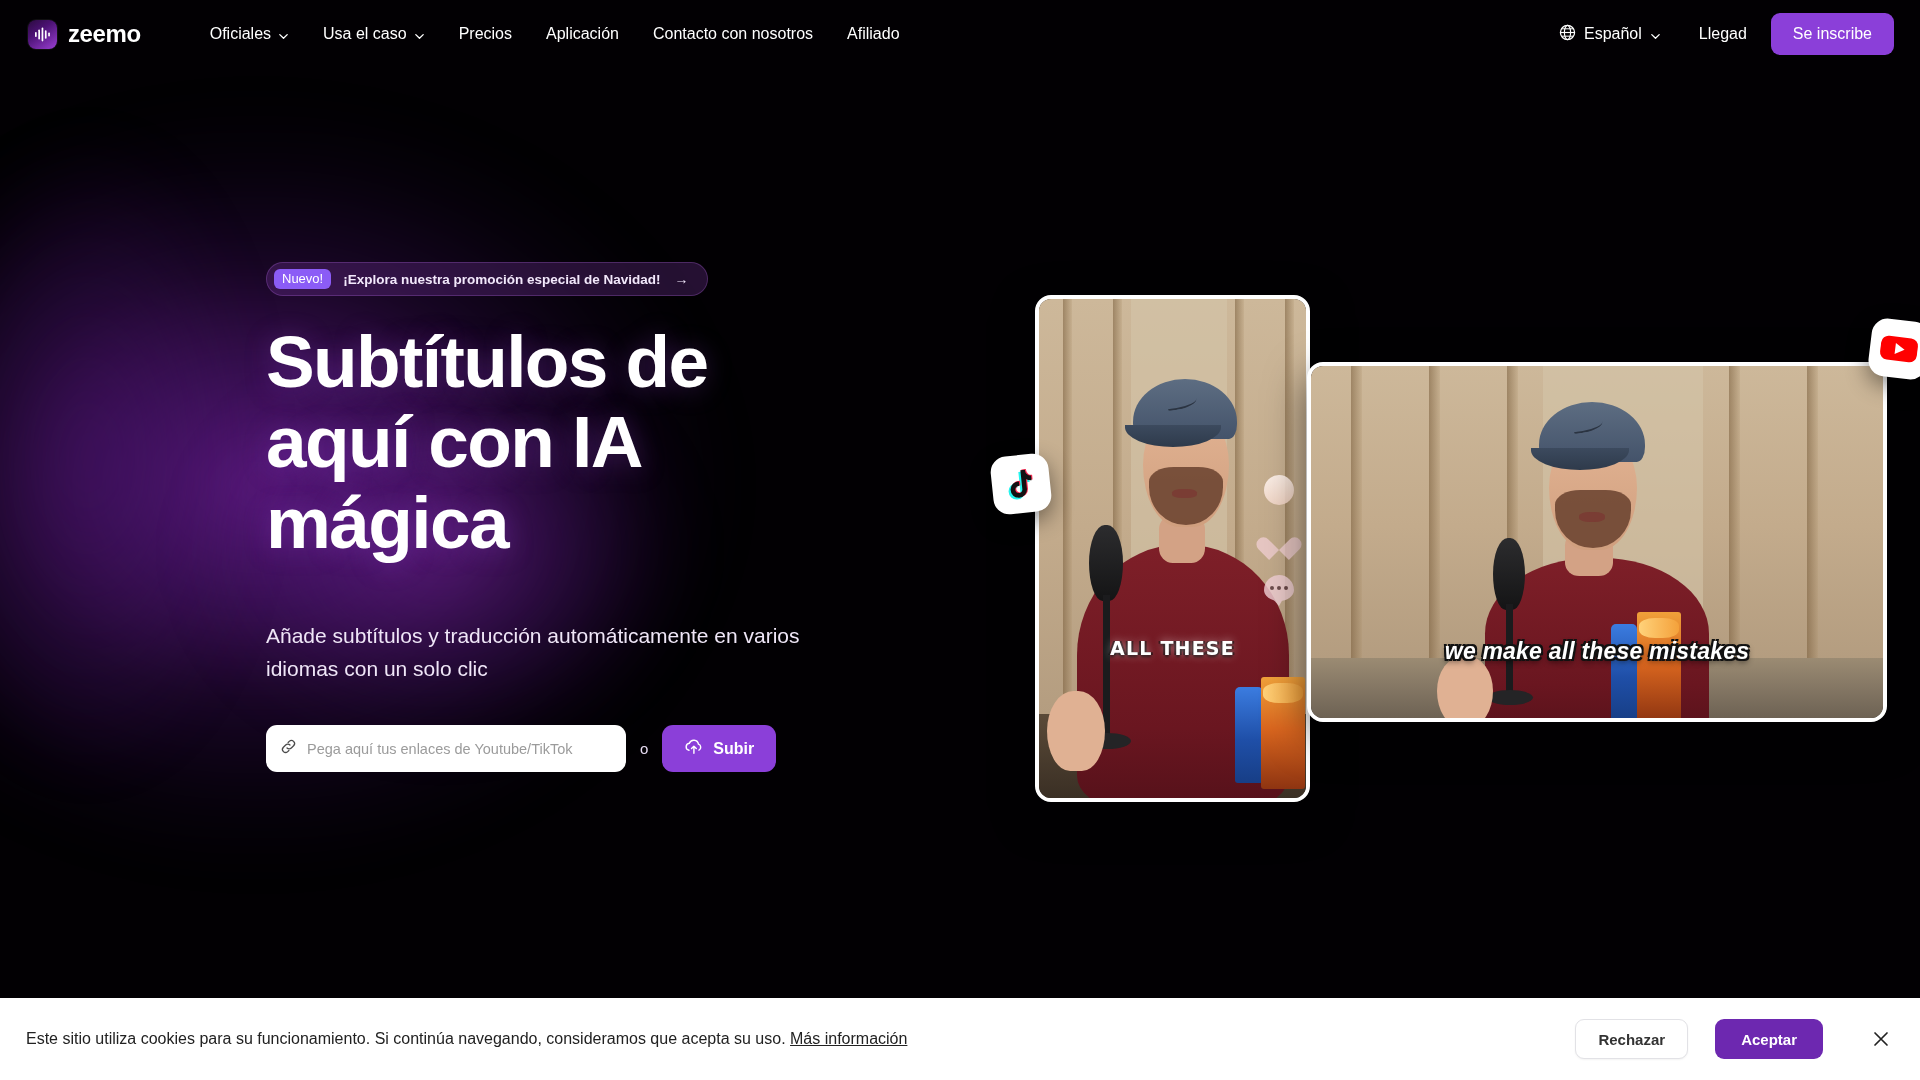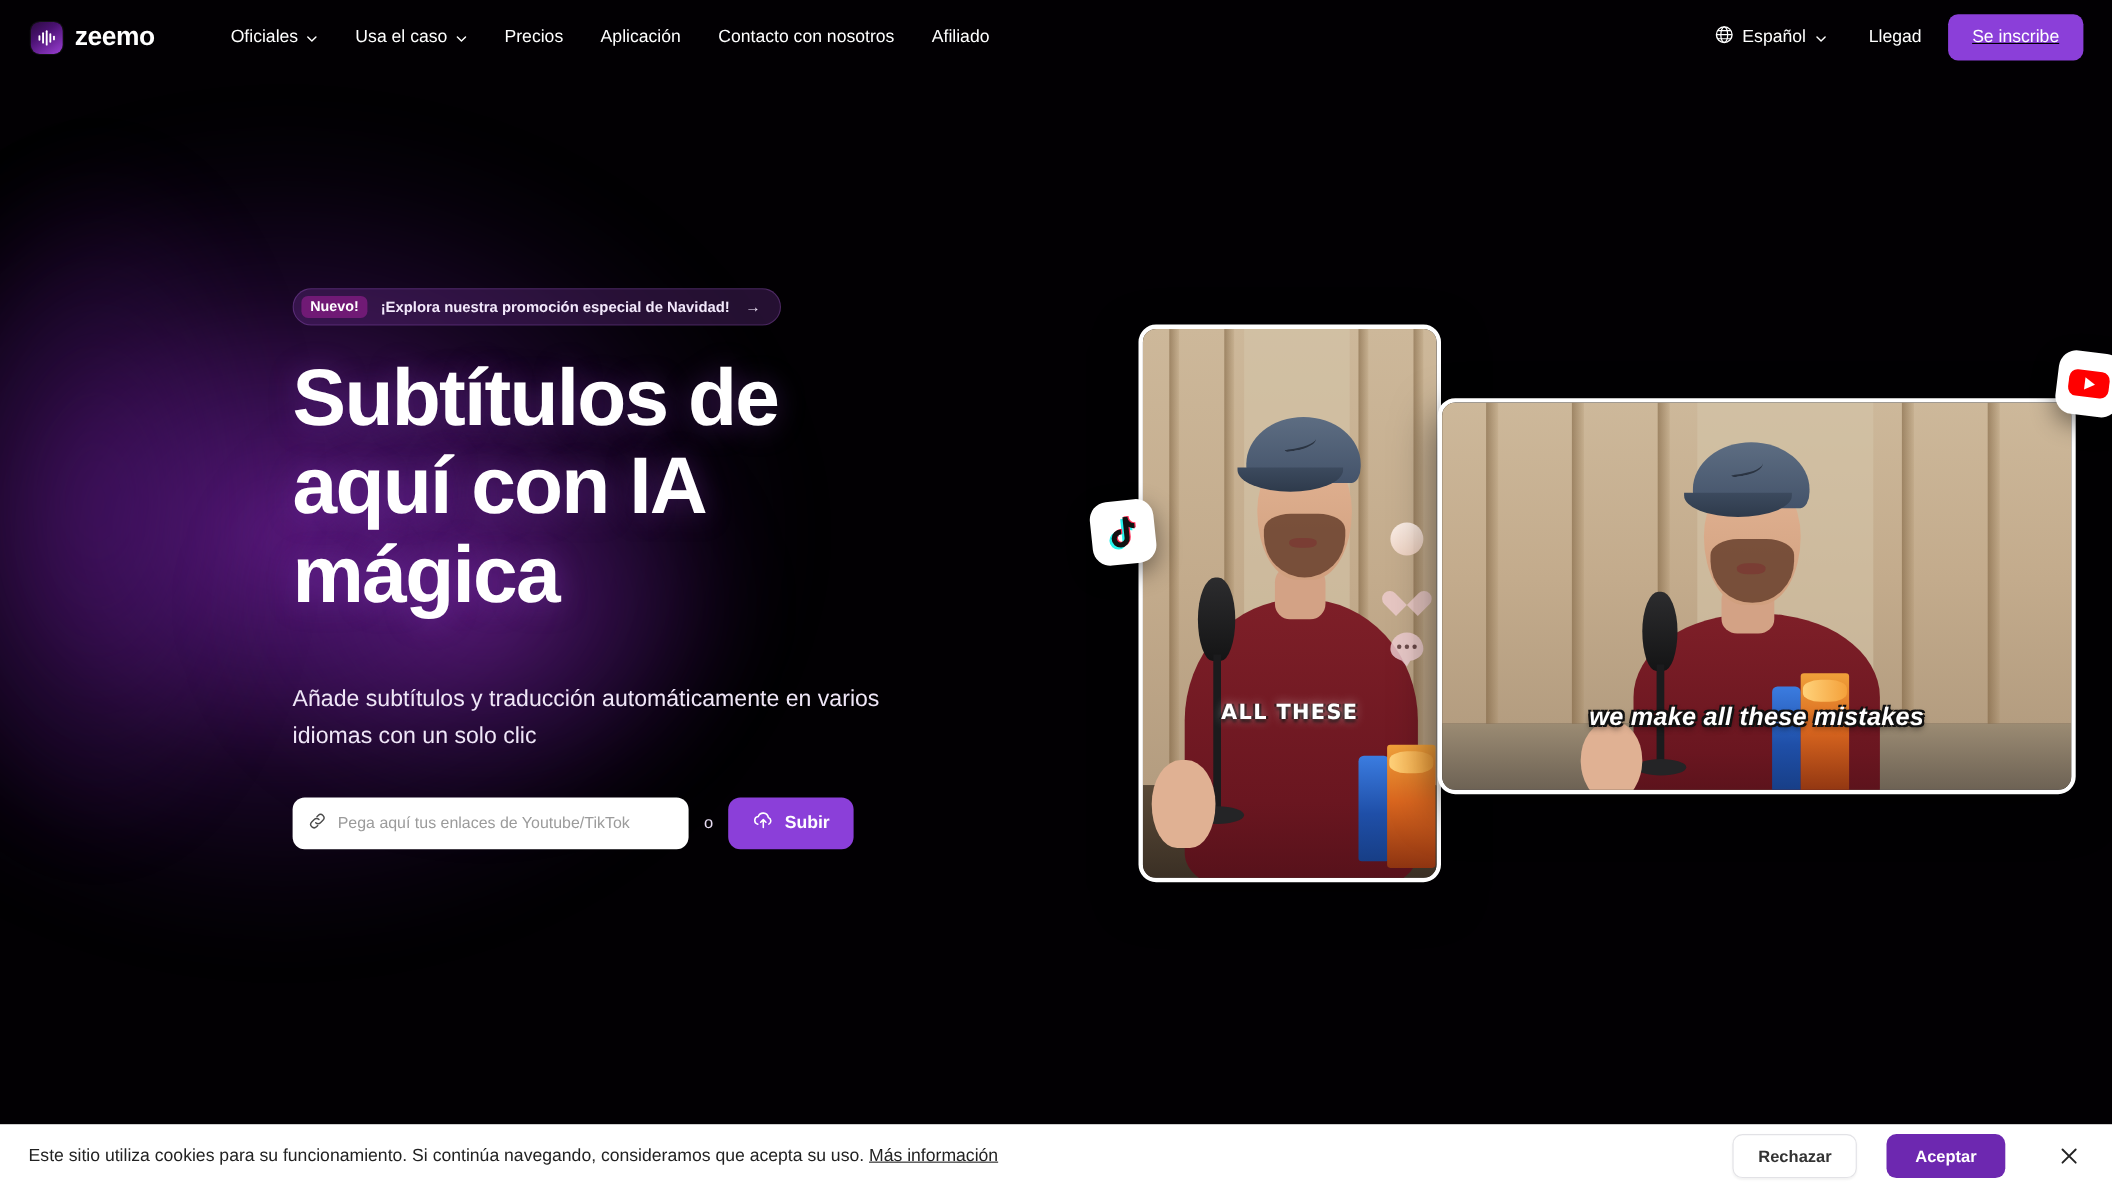--- a/index.html
+++ b/index.html
@@ -59,21 +59,21 @@
     color:#fff; font-size:24px; font-weight:700; letter-spacing:-0.4px;
   }
   .nav-links { display:flex; align-items:center; gap:0; }
   .nav-link {
     color:#ffffff; font-size:16px; font-weight:400;
     padding:0 17px; display:flex; align-items:center; gap:7px;
     white-space:nowrap; cursor:pointer; height:68px;
   }
   .chev { display:inline-block; width:11px; height:11px; position:relative; top:-1px; }
   .nav-right {
-    margin-left:auto; display:flex; align-items:center; gap:0; padding-right:26px;text-decoration:underline;
+    margin-left:auto; display:flex; align-items:center; gap:0; padding-right:26px;
   }
   .lang {
     display:flex; align-items:center; gap:8px; color:#fff; font-size:16px;
     padding:0 14px; cursor:pointer;
   }
   .nav-cta-text { color:#fff; font-size:16px; padding:0 24px; cursor:pointer; }
   .signup-btn {
     background:#8b3fd9; color:#fff; font-size:16px; font-weight:500;
     border:none; border-radius:9px; padding:0 22px; height:42px;
     cursor:pointer; white-space:nowrap;
@@ -81,21 +81,21 @@
 
   
   .hero-left { position:absolute; left:266px; top:262px; width:640px; z-index:20; }
   .promo {
     display:inline-flex; align-items:center; gap:12px;
     background:rgba(118,52,160,0.30);
     border:1px solid rgba(170,100,215,0.30);
     border-radius:999px; padding:6px 18px 6px 7px; height:34px;
   }
   .promo-tag {
-    background:#701a75; color:#fff; font-size:13px; font-weight:700;
+    background:#8b5cf6; color:#fff; font-size:13px; font-weight:400;
     border-radius:6px; padding:3px 8px; line-height:1.15;
   }
   .promo-text { color:#f2e8fb; font-size:13.5px; font-weight:600; white-space:nowrap; }
   .promo-arrow { color:#f2e8fb; font-size:14px; margin-left:2px; }
 
   .hero-title {
     margin-top:26px;
     color:#fff; font-size:73px; line-height:1.10; font-weight:700;
     letter-spacing:-1.6px; max-width:560px;
     text-shadow:0 2px 26px rgba(150,70,210,0.35);
@@ -246,21 +246,21 @@
   .social-badge {
     position:absolute; width:58px; height:58px; border-radius:16px;
     background:#fff; box-shadow:0 8px 22px rgba(0,0,0,0.45);
     display:flex; align-items:center; justify-content:center;
   }
   .badge-tt { left:-18px; top:165px; transform:rotate(-6deg); }
   .badge-yt { right:-18px; top:30px; transform:rotate(7deg); }
 
   
   .cookie {
-    position:absolute; left:0; bottom:0; width:1920px; height:58px;
+    position:absolute; left:0; bottom:0; width:1920px; height:82px;
     background:#fff; display:flex; align-items:center; z-index:60;margin-top:15px;
   }
   .cookie-text { margin-left:26px; color:#222; font-size:16px; }
   .cookie-link { color:#222; text-decoration:underline; cursor:pointer; }
   .cookie-actions { margin-left:auto; display:flex; align-items:center; gap:27px; padding-right:24px; }
   .btn-reject {
     background:#fff; color:#333; border:1px solid #e2e2e6; border-radius:9px;
     height:40px; padding:0 22px; font-size:15px; font-weight:600; cursor:pointer;
     font-family:"Liberation Sans", sans-serif; box-shadow:0 1px 2px rgba(0,0,0,0.05);
   }

